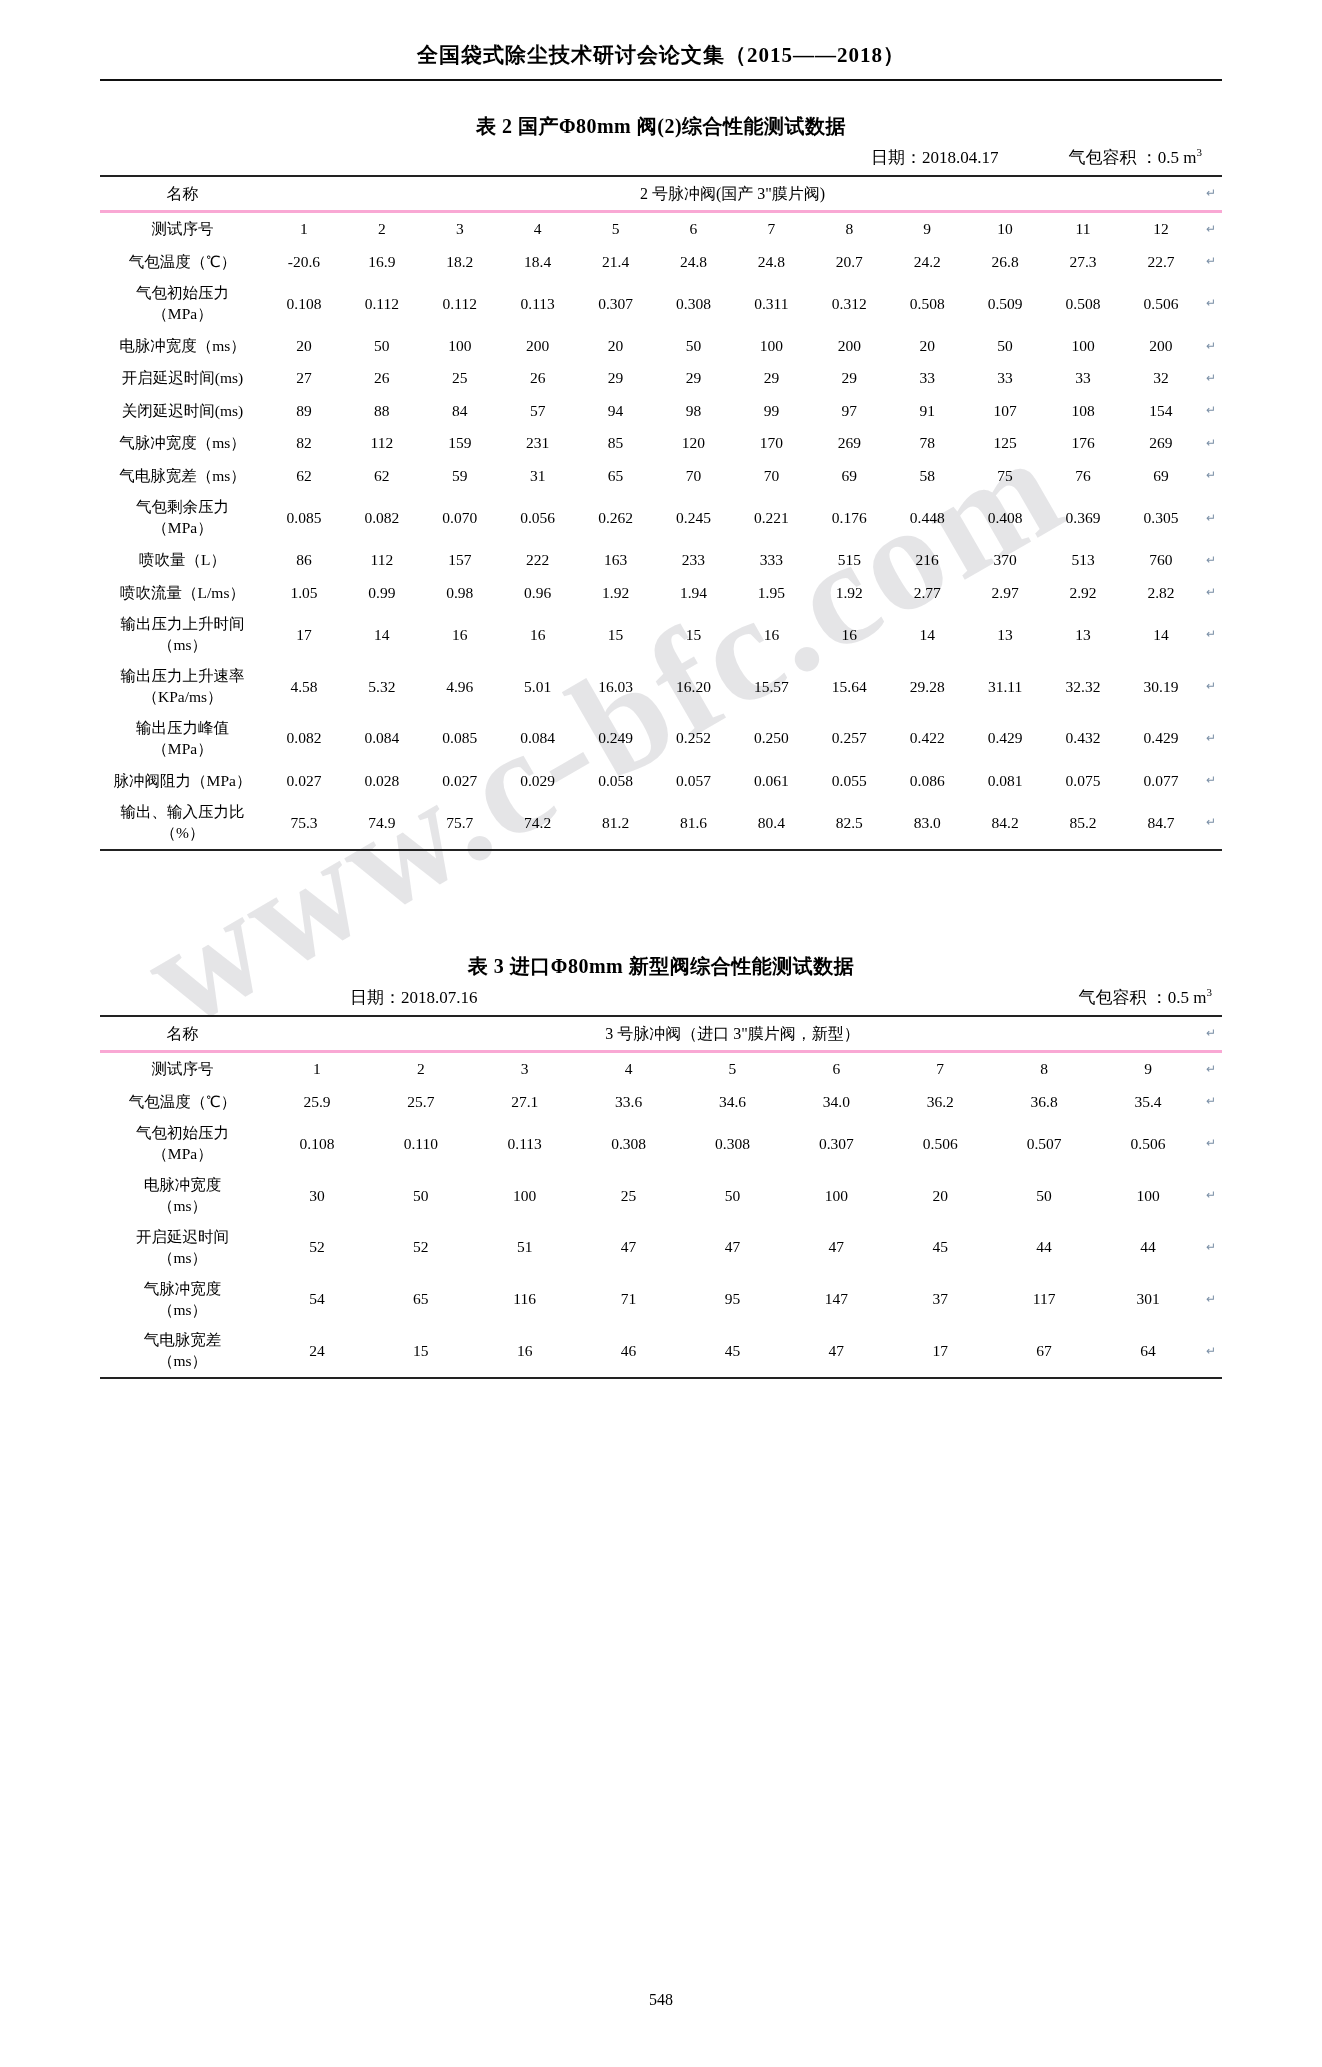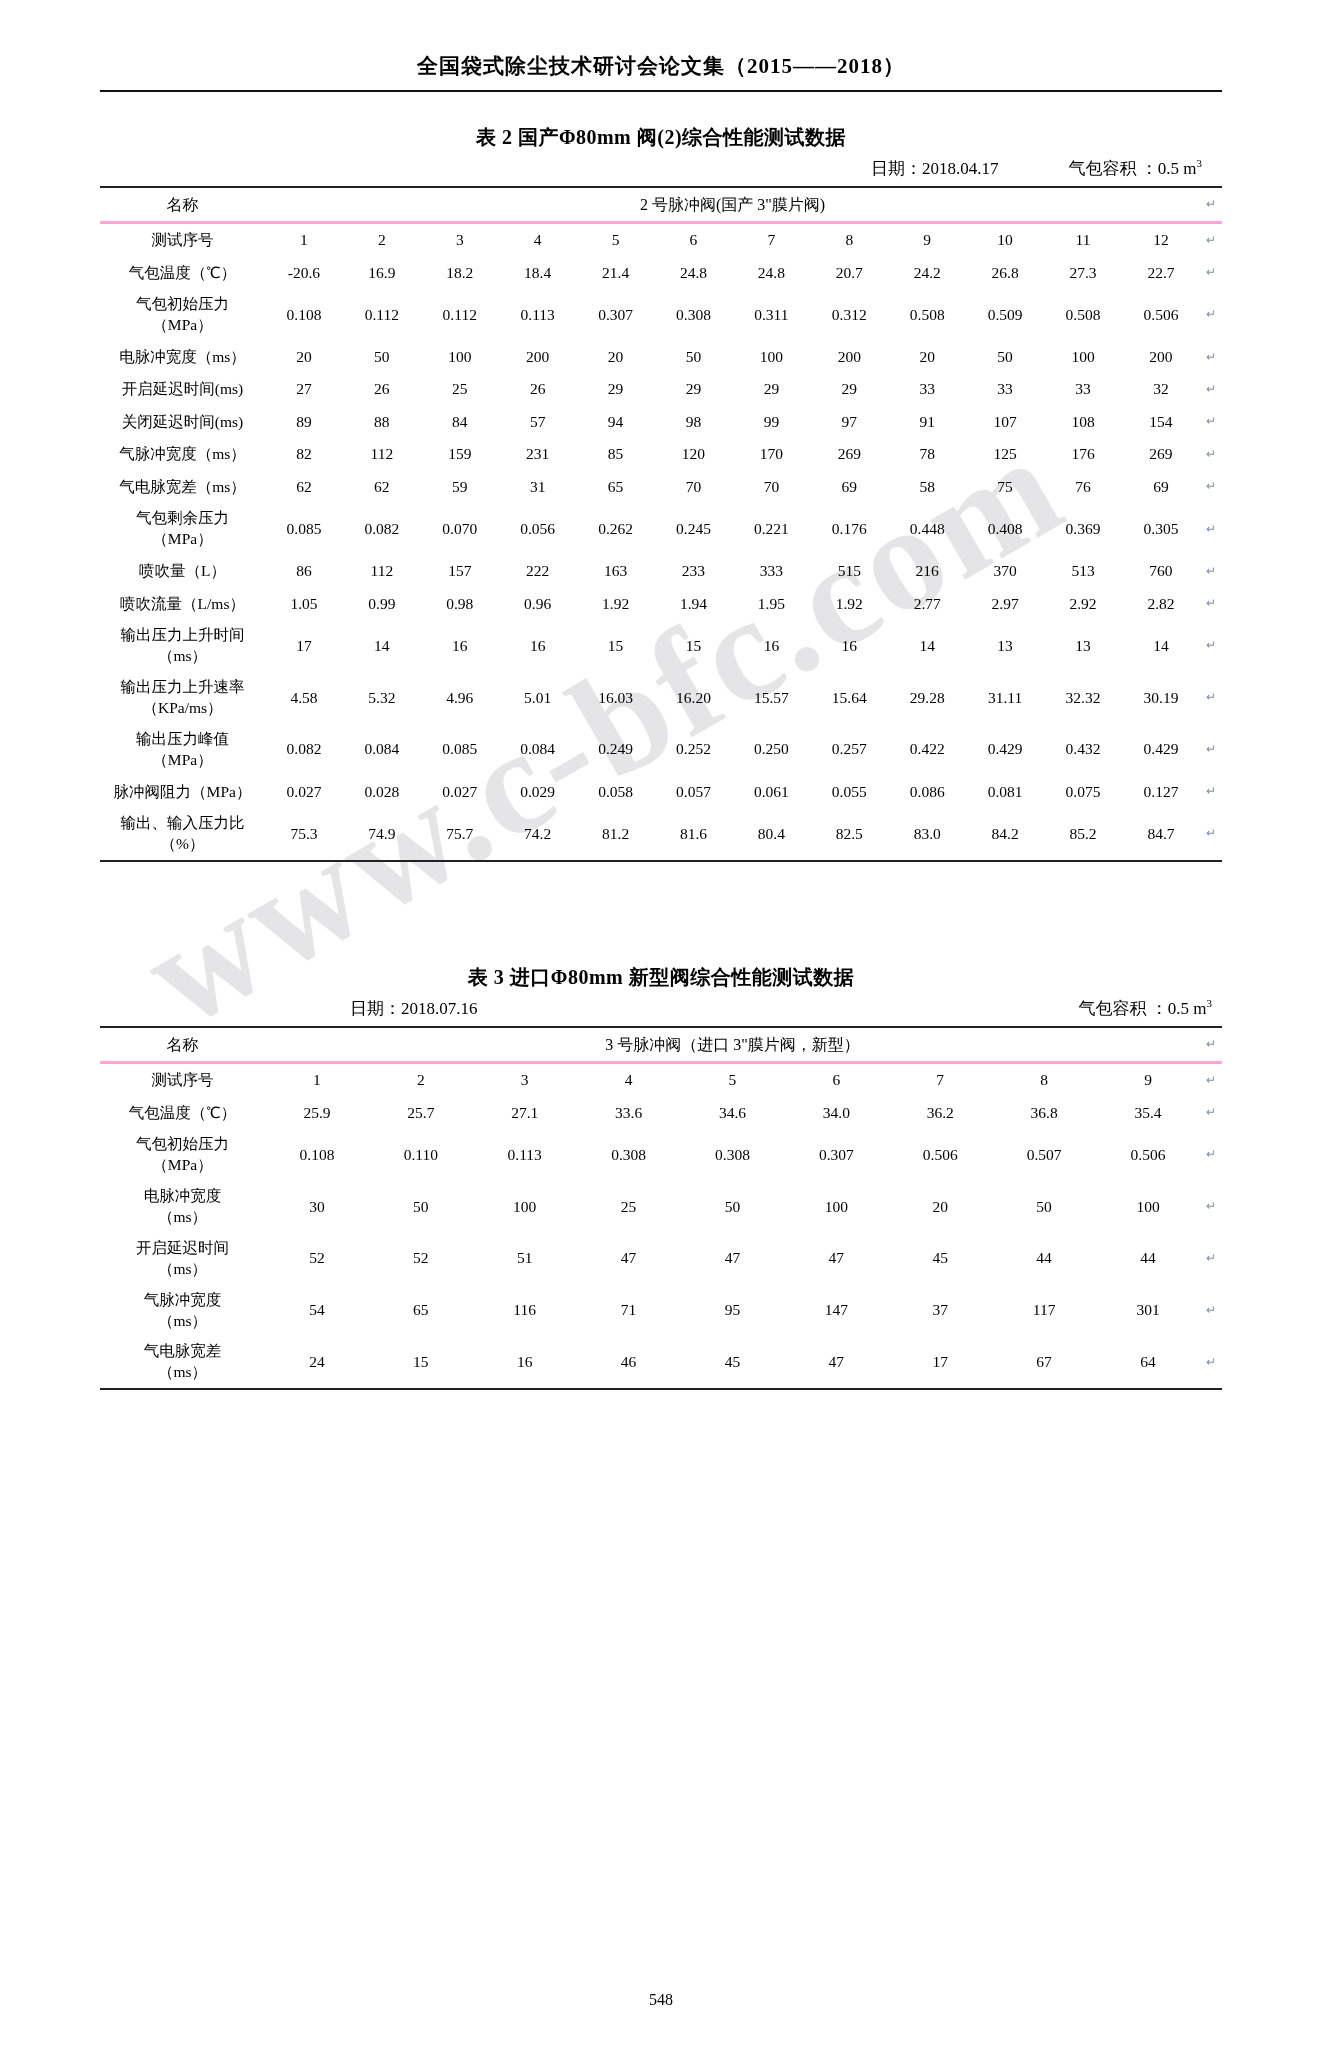--- a/index.html
+++ b/index.html
@@ -35,21 +35,21 @@
     font-weight: bold;
     color: rgba(170,170,175,0.30);
     letter-spacing: 4px;
     white-space: nowrap;
     pointer-events: none;
     user-select: none;
     z-index: 5;
   }
   
   .runhead {
-    padding-top: 52px;
+    padding-top: 41px;
     text-align: center;
     font-size: 21px;
     font-weight: bold;
     letter-spacing: 1px;
   }
   .runhead-rule {
     border-bottom: 2px solid #111;
     margin-top: 10px;
   }
 
@@ -412,21 +412,21 @@
           <td>0.028</td>
           <td>0.027</td>
           <td>0.029</td>
           <td>0.058</td>
           <td>0.057</td>
           <td>0.061</td>
           <td>0.055</td>
           <td>0.086</td>
           <td>0.081</td>
           <td>0.075</td>
-          <td>0.127</td>
+          <td>0.077</td>
           <td class="pilcrow">↵</td>
         </tr>
 
         <tr class="bot-rule">
           <td class="namecol">
             <span class="two-line">输出、输入压力比</span>
             <span class="two-line">（%）</span>
           </td>
           <td>75.3</td>
           <td>74.9</td>

